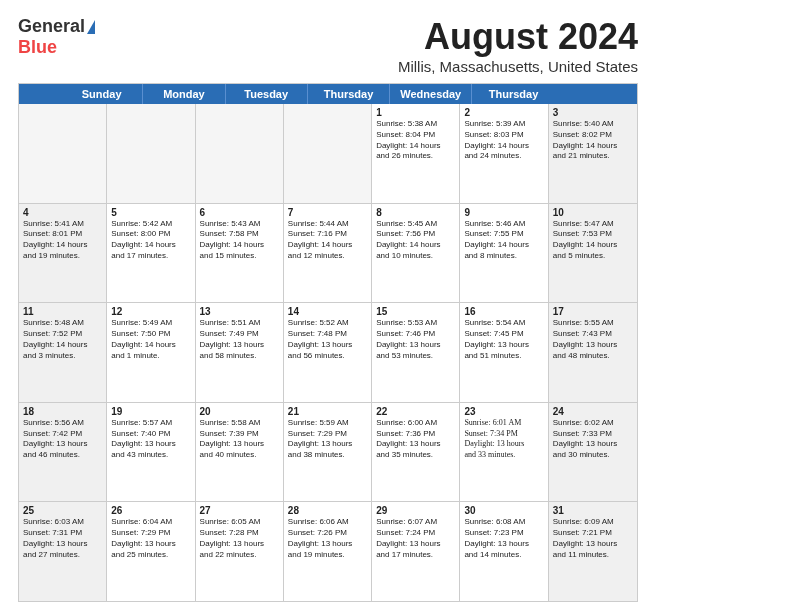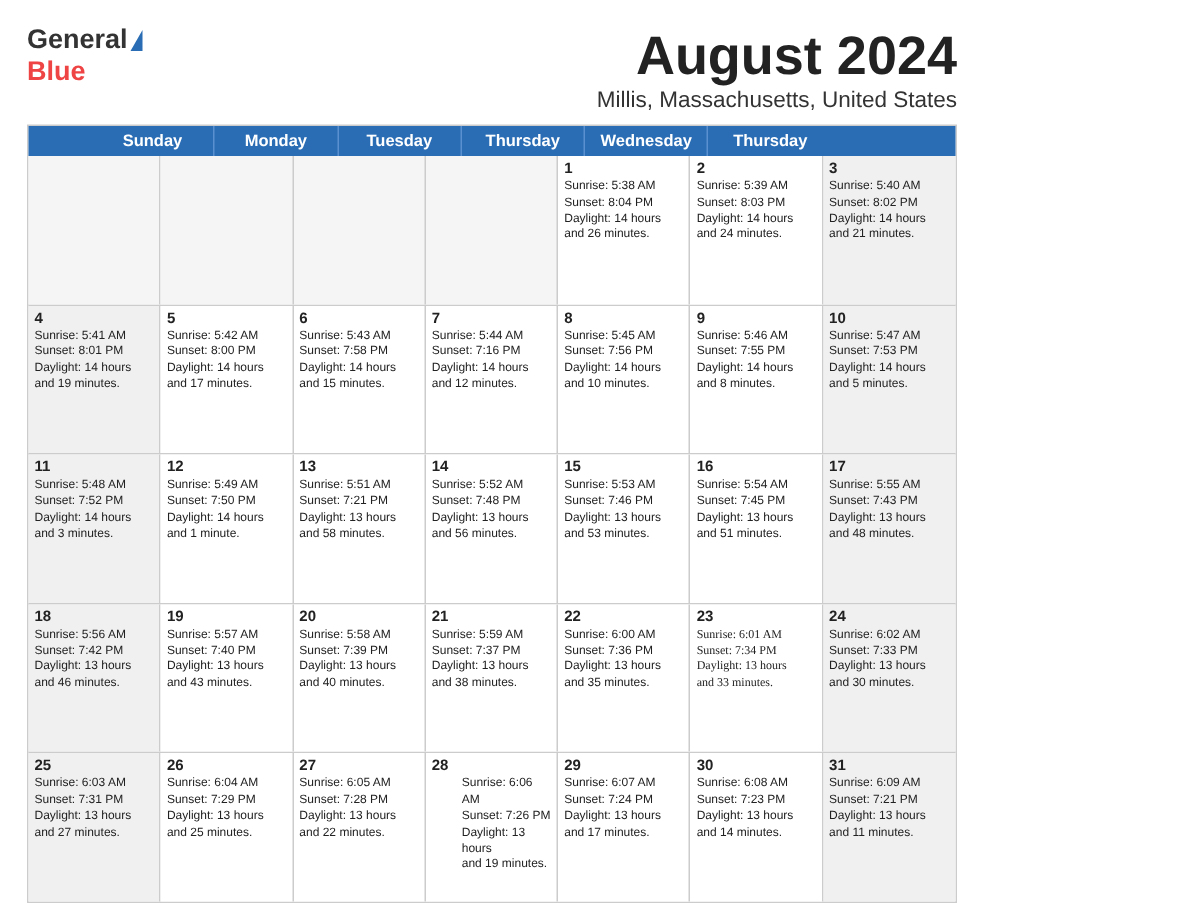--- a/index.html
+++ b/index.html
@@ -229,21 +229,21 @@
           <div class="cal-cell">
             <span class="day-num">12</span>
             <div class="cell-text" style="white-space: pre-line;">Sunrise: 5:49 AM
 Sunset: 7:50 PM
 Daylight: 14 hours
 and 1 minute.</div>
           </div>
           <div class="cal-cell">
             <span class="day-num">13</span>
             <div class="cell-text" style="white-space: pre-line;">Sunrise: 5:51 AM
-Sunset: 7:21 PM
+Sunset: 7:49 PM
 Daylight: 13 hours
 and 58 minutes.</div>
           </div>
           <div class="cal-cell">
             <span class="day-num">14</span>
             <div class="cell-text" style="white-space: pre-line;">Sunrise: 5:52 AM
 Sunset: 7:48 PM
 Daylight: 13 hours
 and 56 minutes.</div>
           </div>
@@ -287,21 +287,21 @@
           <div class="cal-cell">
             <span class="day-num">20</span>
             <div class="cell-text" style="white-space: pre-line;">Sunrise: 5:58 AM
 Sunset: 7:39 PM
 Daylight: 13 hours
 and 40 minutes.</div>
           </div>
           <div class="cal-cell">
             <span class="day-num">21</span>
             <div class="cell-text" style="white-space: pre-line;">Sunrise: 5:59 AM
-Sunset: 7:37 PM
+Sunset: 7:29 PM
 Daylight: 13 hours
 and 38 minutes.</div>
           </div>
           <div class="cal-cell">
             <span class="day-num">22</span>
             <div class="cell-text" style="white-space: pre-line;">Sunrise: 6:00 AM
 Sunset: 7:36 PM
 Daylight: 13 hours
 and 35 minutes.</div>
           </div>
@@ -337,21 +337,21 @@
           </div>
           <div class="cal-cell">
             <span class="day-num">27</span>
             <div class="cell-text" style="white-space: pre-line;">Sunrise: 6:05 AM
 Sunset: 7:28 PM
 Daylight: 13 hours
 and 22 minutes.</div>
           </div>
           <div class="cal-cell">
             <span class="day-num">28</span>
-            <div class="cell-text" style="white-space: pre-line; margin-left: 20px;">Sunrise: 6:06 AM
+            <div class="cell-text" style="white-space: pre-line;">Sunrise: 6:06 AM
 Sunset: 7:26 PM
 Daylight: 13 hours
 and 19 minutes.</div>
           </div>
           <div class="cal-cell">
             <span class="day-num">29</span>
             <div class="cell-text" style="white-space: pre-line;">Sunrise: 6:07 AM
 Sunset: 7:24 PM
 Daylight: 13 hours
 and 17 minutes.</div>

